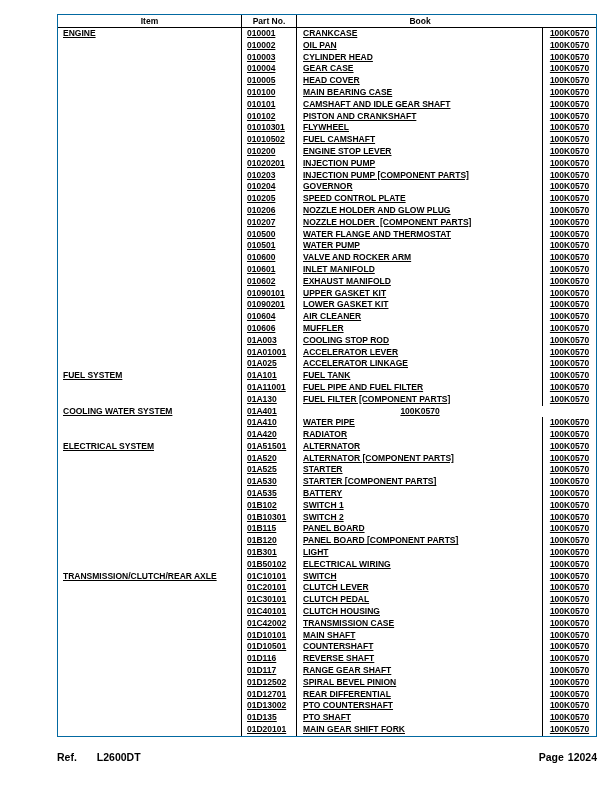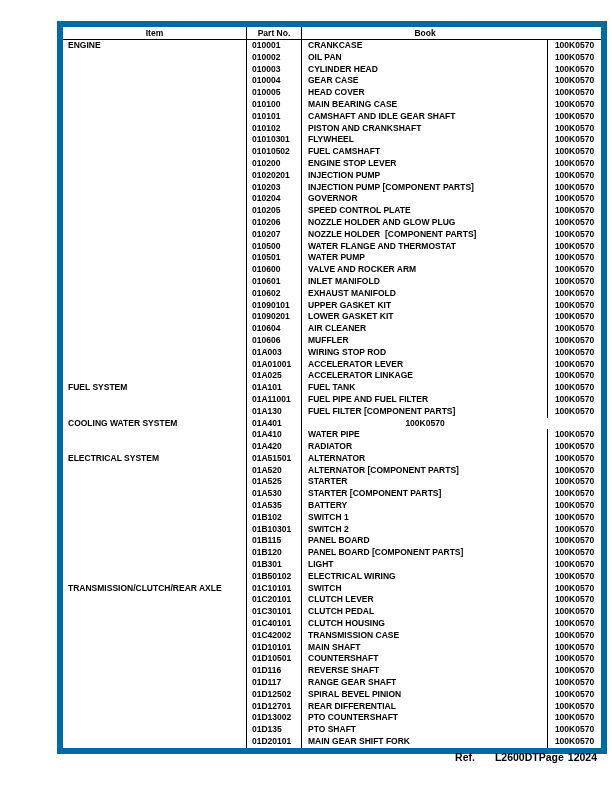--- a/index.html
+++ b/index.html
@@ -12,41 +12,41 @@
     width: 612px;
     height: 792px;
     background: #ffffff;
     font-family: "Liberation Sans", sans-serif;
     color: #000000;
     overflow: hidden;
   }
   .parts-table {
     position: absolute;
     left: 57px;
-    top: 21px;
+    top: 14px;
     width: 538px;
-    border: 6px solid #0369a1;
+    border: 1px solid #0369a1;
   }
   .thead {
     display: grid;
     grid-template-columns: 184px 55px 246px 53px;
     height: 12px;
     border-bottom: 1px solid #000000;
   }
   .th {
     font-size: 8.5px;
     font-weight: bold;
     text-align: center;
     line-height: 12px;
     white-space: pre;
     overflow: hidden;
     border-right: 1px solid #000000;
   }
   .th:last-child { border-right: none; }
-  .tbody { display: block; }
+  .tbody { display: block; text-decoration: underline; }
   .tr {
     display: grid;
     grid-template-columns: 184px 55px 246px 53px;
     height: 11.8px;
   }
   .td {
     font-size: 8.5px;
     font-weight: bold;
     line-height: 11.8px;
     white-space: pre;
@@ -58,21 +58,21 @@
   .td.part { padding-left: 5px; }
   .td.desc { padding-left: 6px; }
   .td.book { text-align: center; }
   .page-footer {
     position: absolute;
     left: 57px;
     width: 540px;
     top: 751px;
     height: 13px;
     display: flex;
-    justify-content: flex-end;
+    justify-content: space-between;
     font-size: 10.5px;
     font-weight: bold;
     line-height: 13px;
   }
   .footer-left span + span { margin-left: 20px; }
   .footer-right span + span { margin-left: 4px; }
 </style>
 </head>
 <body>
 
@@ -237,21 +237,21 @@
         </div>
         <div class="tr">
           <div class="td item"></div>
           <div class="td part">010606</div>
           <div class="td desc">MUFFLER</div>
           <div class="td book">100K0570</div>
         </div>
         <div class="tr">
           <div class="td item"></div>
           <div class="td part">01A003</div>
-          <div class="td desc">WIRING STOP ROD</div>
+          <div class="td desc">COOLING STOP ROD</div>
           <div class="td book">100K0570</div>
         </div>
         <div class="tr">
           <div class="td item"></div>
           <div class="td part">01A01001</div>
           <div class="td desc">ACCELERATOR LEVER</div>
           <div class="td book">100K0570</div>
         </div>
         <div class="tr">
           <div class="td item"></div>

